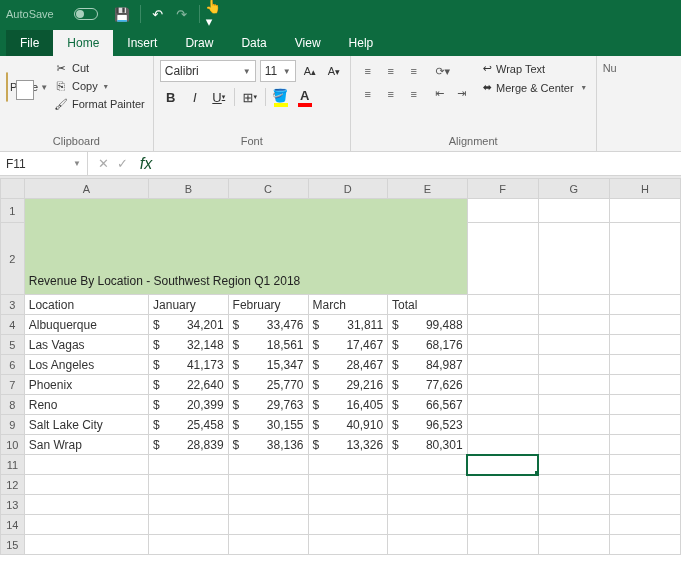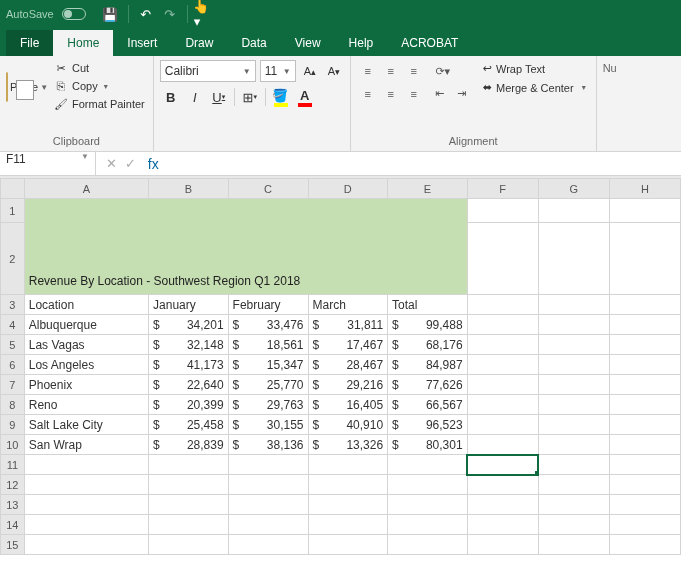--- a/index.html
+++ b/index.html
@@ -1,18 +1,18 @@
 <!DOCTYPE html>
 <html><head>
 <meta charset="utf-8">
 <style>
 *{box-sizing:border-box;margin:0;padding:0;font-family:"Segoe UI",Arial,sans-serif}
 body{background:#fff;font-size:12px;color:#333;width:681px;overflow:hidden}
 .titlebar{background:#0d6b3f;height:28px;display:flex;align-items:center;padding:0 6px;color:#fff}
-.autosave{color:#a8d0bc;font-size:11px;display:flex;align-items:center;gap:8px;margin-right:14px}
+.autosave{color:#a8d0bc;font-size:11px;display:flex;align-items:center;gap:20px;margin-right:14px}
 .toggle{width:24px;height:12px;border:1px solid #a8d0bc;border-radius:6px;position:relative}
 .toggle::after{content:"";position:absolute;width:8px;height:8px;border-radius:50%;background:#a8d0bc;left:1px;top:1px}
 .qat{display:flex;gap:2px}
 .qat-btn{width:22px;height:22px;display:flex;align-items:center;justify-content:center;color:#fff;font-size:13px}
 .qat-sep{width:1px;height:18px;background:#3a8a64;margin:2px 4px}
 .tabs{background:#0d6b3f;height:28px;display:flex;align-items:flex-end;color:#fff}
 .tab{padding:6px 14px;font-size:12px;cursor:pointer}
 .tab.file{background:#0a5632;margin-left:6px}
 .tab.active{background:#f3f3f3;color:#0d6b3f;font-weight:400}
 .ribbon{background:#f3f3f3;border-bottom:1px solid #d4d4d4;height:96px;display:flex}
@@ -38,24 +38,24 @@
 .fbtn.u{text-decoration:underline}
 .vsep{width:1px;height:18px;background:#d0d0d0;margin:0 2px}
 .color-sw{width:14px;height:4px;display:block}
 .align-grid{display:grid;grid-template-columns:repeat(3,22px);gap:1px;margin-bottom:4px}
 .abtn{width:22px;height:22px;display:flex;align-items:center;justify-content:center;font-size:11px;color:#555}
 .wrap-merge{display:flex;flex-direction:column;gap:2px;font-size:11px;margin-left:6px}
 .wm-item{display:flex;align-items:center;gap:4px;padding:2px 4px;white-space:nowrap}
 .num-top{margin-bottom:4px}
 .num-bot{display:flex;gap:2px}
 .namebox-row{background:#fff;border-bottom:1px solid #d4d4d4;height:24px;display:flex;align-items:center}
-.namebox{width:96px;border-right:1px solid #d4d4d4;height:100%;display:flex;align-items:flex-start;padding:0 6px;font-size:12px}
+.namebox{width:88px;border-right:1px solid #d4d4d4;height:100%;display:flex;align-items:center;padding:0 6px;font-size:12px}
 .nb-caret{margin-left:auto;font-size:8px;color:#888}
 .fx-btns{display:flex;align-items:center;gap:8px;padding:0 10px;color:#aaa;font-size:13px}
-.fx-label{color:#0369a1;font-size:14px;margin-left:4px}
+.fx-label{font-style:italic;color:#14532d;font-size:16px;margin-left:4px}
 .fbar-line{height:2px;background:#e8e8e8}
 .sheet{position:relative;background:#fff}
 .grid{border-collapse:collapse;table-layout:fixed}
 .grid th,.grid td{border:1px solid #d4d4d4;font-size:12px;height:20px;padding:0 4px;font-weight:normal;text-align:left;white-space:nowrap;overflow:hidden}
 .grid .hdr{background:#e6e6e6;text-align:center;color:#555;font-size:11px}
 .grid .rowhdr{background:#e6e6e6;text-align:center;color:#555;font-size:11px;width:24px}
 .grid .corner{background:#e6e6e6;width:24px}
 .colA{width:128px}.colB,.colC,.colD,.colE{width:82px}.colF,.colG,.colH{width:76px}
 .title-cell{background:#c5dfb3;font-weight:bold;font-size:14px;color:#222;vertical-align:bottom;padding-bottom:6px!important}
 .title-row1{height:24px!important}
@@ -85,21 +85,20 @@
 </div>
 
 <div class="tabs">
   <div class="tab file">File</div>
   <div class="tab active">Home</div>
   <div class="tab">Insert</div>
   <div class="tab">Draw</div>
   <div class="tab">Data</div>
   <div class="tab">View</div>
   <div class="tab">Help</div>
-  <div class="tab">ACROBAT</div>
 </div>
 
 <div class="ribbon">
   <div class="group">
     <div class="clipboard-main">
       <div class="paste-btn">
         <div class="paste-icon"></div>
         <span style="font-size:11px">Paste</span>
         <span style="font-size:8px;color:#666">▼</span>
       </div>
@@ -146,20 +145,21 @@
         <div class="fbtn" style="flex-direction:column">
             <span>🪣</span>
             <span class="color-sw" style="background:#ffff00"></span>
           </div>
         <div class="fbtn" style="flex-direction:column">
             <span style="font-weight:bold">A</span>
             <span class="color-sw" style="background:#ff0000"></span>
           </div>
       </div>
     </div>
+    <div class="group-label">Font</div>
   </div>
 
   <div class="group">
     <div style="display:flex">
       <div>
         <div class="align-grid">
           <div class="abtn">≡</div>
           <div class="abtn">≡</div>
           <div class="abtn">≡</div>
           <div class="abtn">≡</div>

